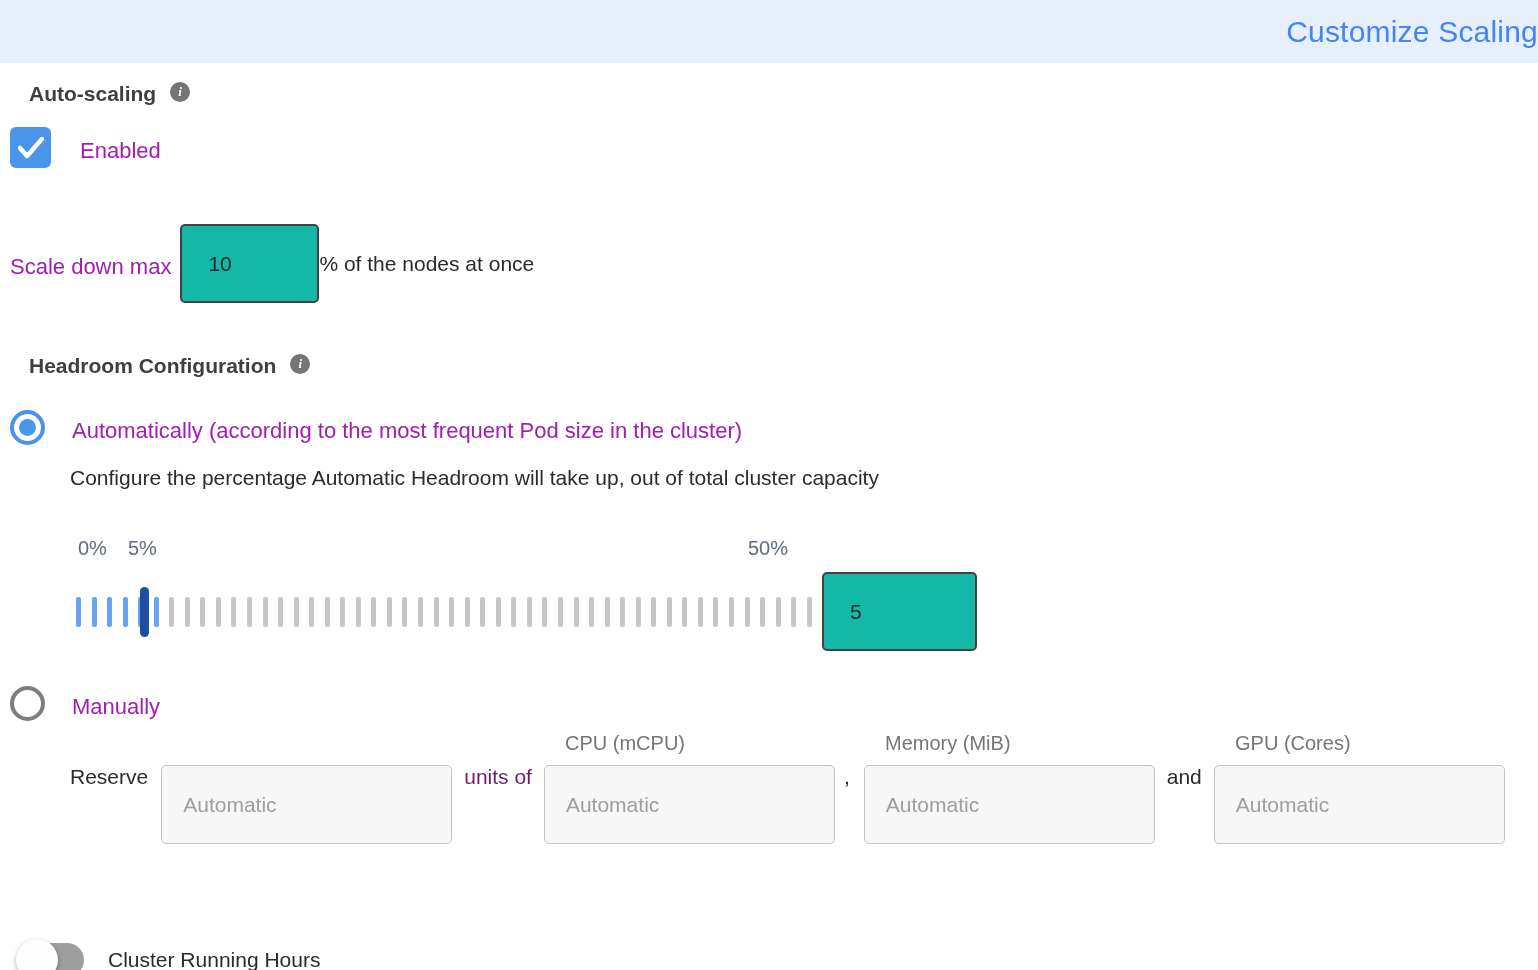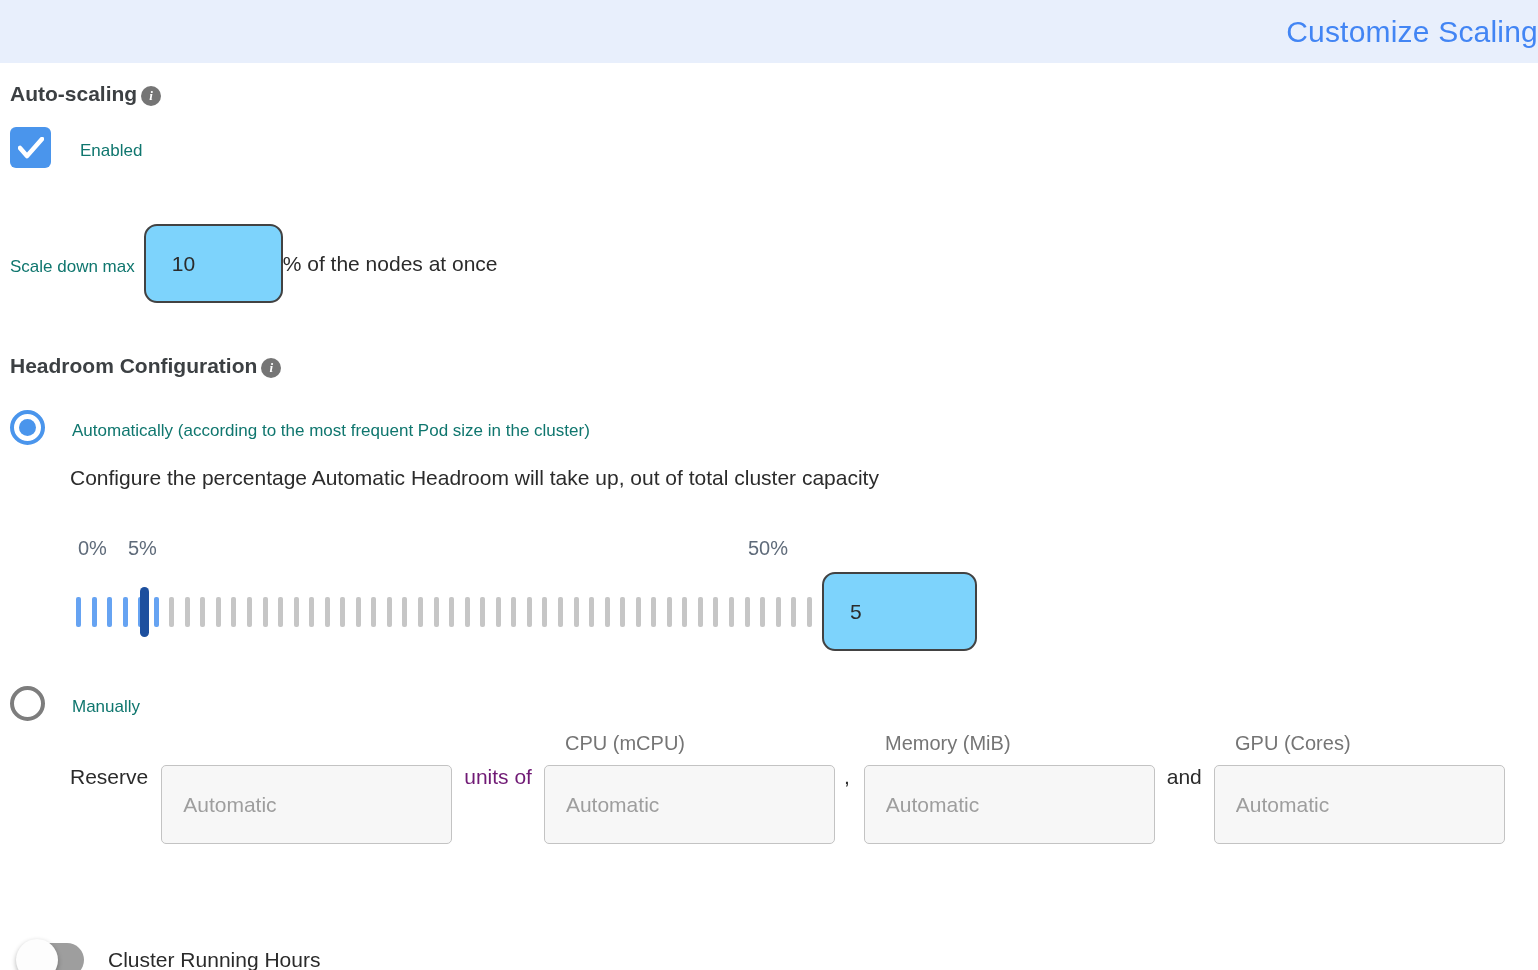--- a/index.html
+++ b/index.html
@@ -7,42 +7,42 @@
   body { font-family: "Liberation Sans", "DejaVu Sans", sans-serif; color: #3c4043; }
 
   .header {
     width: 100%; height: 63px; background: #e8effc;
     display: flex; align-items: center; justify-content: flex-end;
   }
   .header-title { color: #4285f4; font-size: 30px; font-weight: 400; letter-spacing: 0.2px; }
 
   .content { padding-left: 10px; }
 
-  .section-label-row { display: flex; align-items: flex-end; gap: 4px; }
+  .section-label-row { display: flex; align-items: flex-start; gap: 14px; margin-left: 19px; }
   .section-label { font-size: 21px; font-weight: 700; color: #3c4043; }
   .info-icon {
     width: 20px; height: 20px; border-radius: 50%; background: #757575;
     color: #ffffff; font-size: 13px; font-weight: 700; font-style: italic;
     display: flex; align-items: center; justify-content: center;
     font-family: "Liberation Serif", serif; flex: 0 0 auto;
   }
 
   .row-autoscaling-label { margin-top: 19px; }
 
   .row-enabled { margin-top: 21px; display: flex; align-items: center; gap: 29px; }
   .checkbox {
     width: 41px; height: 41px; border-radius: 6px; background: #4a95ec;
     display: flex; align-items: center; justify-content: center; cursor: pointer;
   }
-  .plain-text { font-size: 17px; color: #0f766e; margin-top: 6px; }
+  .plain-text { font-size: 22px; color: #a21caf; margin-top: 6px; }
 
   .row-scaledown { margin-top: 56px; display: flex; align-items: center; }
   .num-input {
-    width: 139px; height: 79px; border: 2px solid #424242; border-radius: 13px;
-    font-size: 21px; color: #2b2b2b; padding-left: 26px; background: #7dd3fc;
+    width: 139px; height: 79px; border: 2px solid #424242; border-radius: 5px;
+    font-size: 21px; color: #2b2b2b; padding-left: 26px; background: #14b8a6;
     font-family: "Liberation Sans", sans-serif; outline: none;
   }
   .row-scaledown .num-input { margin-left: 9px; }
   .suffix-text { font-size: 21px; color: #2b2b2b; }
 
   .row-headroom-label { margin-top: 51px; }
 
   .radio-row { display: flex; align-items: center; gap: 27px; }
   .row-radio-auto { margin-top: 32px; }
   .radio-outer {

